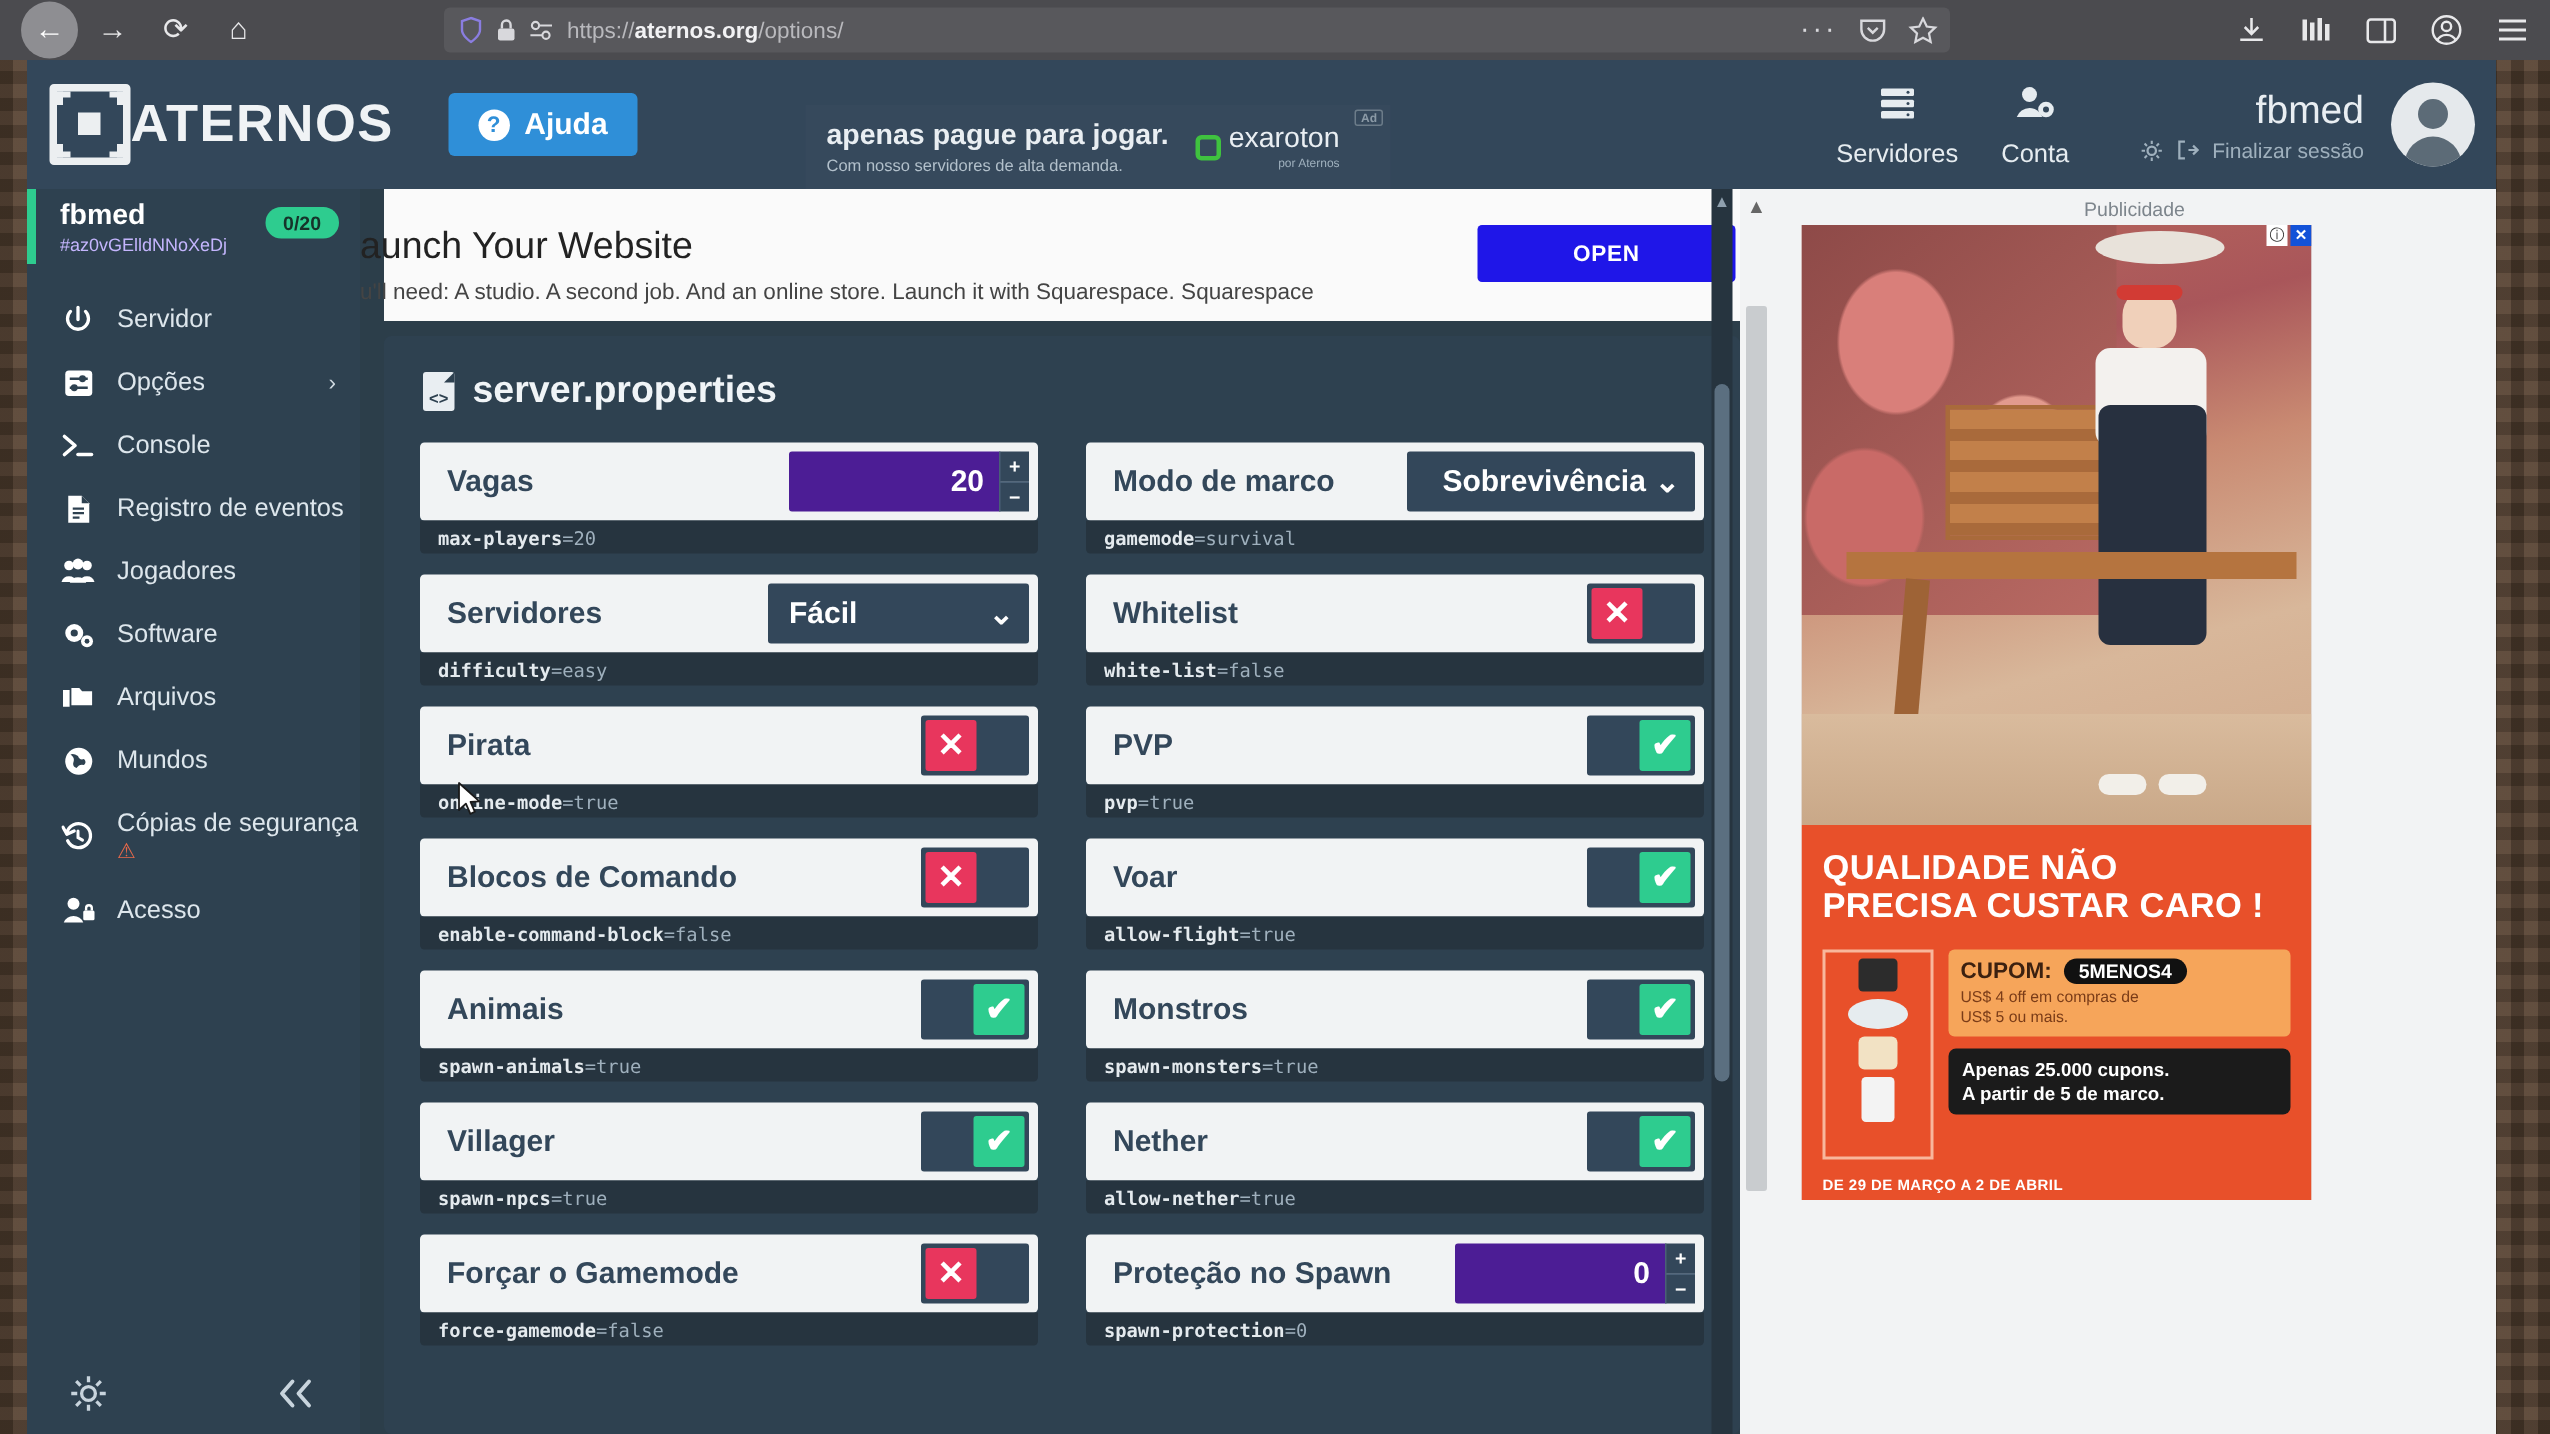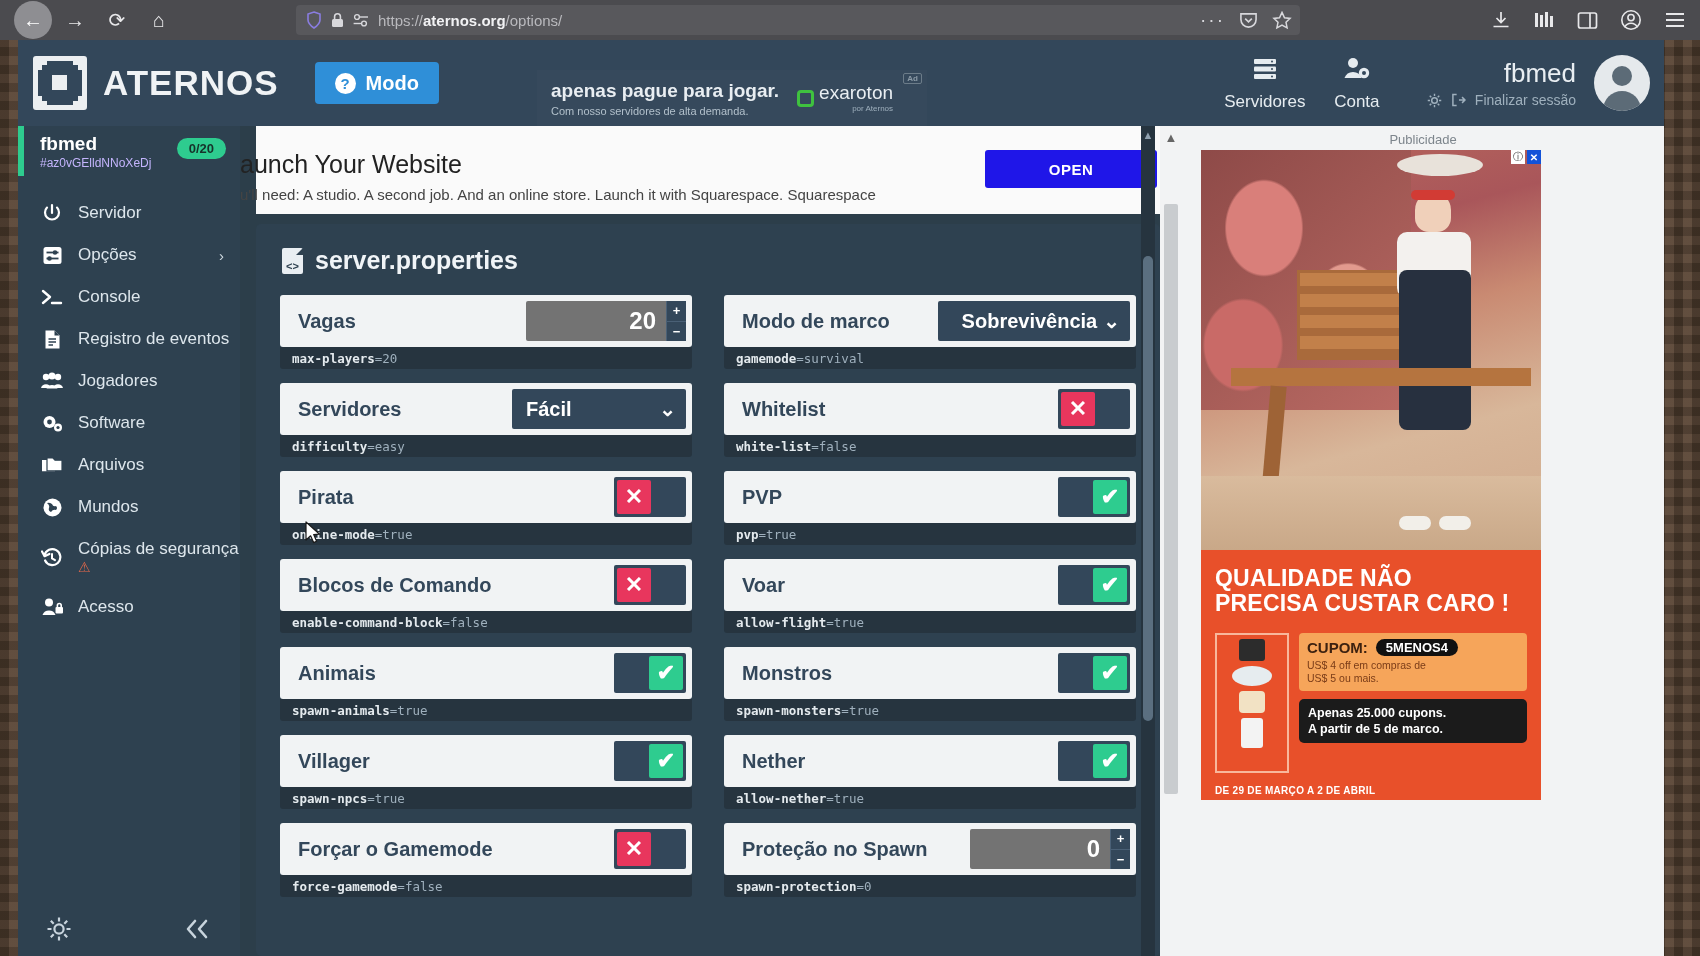--- a/index.html
+++ b/index.html
@@ -58,21 +58,21 @@
     background: #2c3e4a;
   }
 
   
   .app-header {
     position: absolute; left: 0; top: 0;
     width: 1646px; height: 86px;
     background: #33475a;
     display: flex; align-items: center;
   }
-  .brand { display: flex; align-items: center; gap: 16px; margin-left: 15px; }
+  .brand { display: flex; align-items: center; margin-left: 15px; }
   .brand-mark {
     width: 54px; height: 54px; border: 5px solid #eceff1; border-radius: 3px;
     position: relative; background: #33475a;
   }
   .brand-mark i {
     position: absolute; background: #eceff1; display: block;
   }
   .bm-c { width: 15px; height: 15px; left: 14px; top: 14px; }
   .bm-tl { width: 9px; height: 4px; left: 0; top: 0; }
   .bm-tl2 { width: 4px; height: 9px; left: 0; top: 0; }
@@ -243,23 +243,23 @@
     font-family: "DejaVu Sans Mono", monospace; font-size: 12.5px;
   }
   .opt-sub .k { color: #e4eaee; font-weight: 700; }
   .opt-sub .v { color: #9fb0bd; }
 
   
   .ctl-number {
     display: flex; align-items: stretch; height: 40px;
   }
   .ctl-number .numbox {
-    background: #737373; color: #fff; width: 140px;
+    background: #4c1d95; color: #fff; width: 140px;
     display: flex; align-items: center; justify-content: flex-end;
-    padding-right: 10px; font-size: 24px; font-weight: 700;
+    padding-right: 10px; font-size: 20px; font-weight: 700;
     border-radius: 2px 0 0 2px;
   }
   .ctl-number .spin {
     width: 20px; display: flex; flex-direction: column;
   }
   .ctl-number .spin div {
     flex: 1; background: #33475a; color: #fff; font-size: 13px; font-weight: 700;
     display: flex; align-items: center; justify-content: center;
     border-left: 1px solid #4a6076; cursor: pointer;
   }
@@ -504,21 +504,21 @@
             <i class="bm-tr2"></i>
         <i class="bm-bl"></i>
             <i class="bm-bl2"></i>
             <i class="bm-br"></i>
             <i class="bm-br2"></i>
       </div>
       <div class="brand-name">ATERNOS</div>
     </div>
     <div class="help-btn">
       <span class="help-q">?</span>
-      <span>Modo</span>
+      <span>Ajuda</span>
     </div>
 
     <div class="promo">
       <div>
         <div class="promo-txt-main">apenas pague para jogar.</div>
         <div class="promo-txt-sub">Com nosso servidores de alta demanda.</div>
       </div>
       <div class="promo-brand">
         <div class="exa-hex"></div>
         <div>

